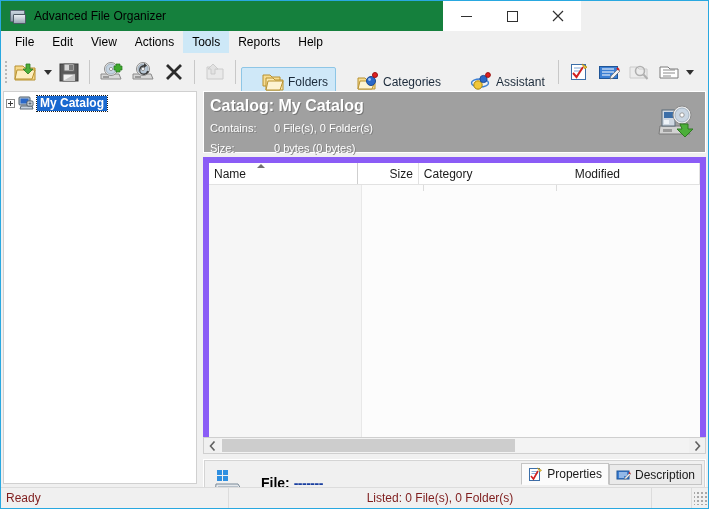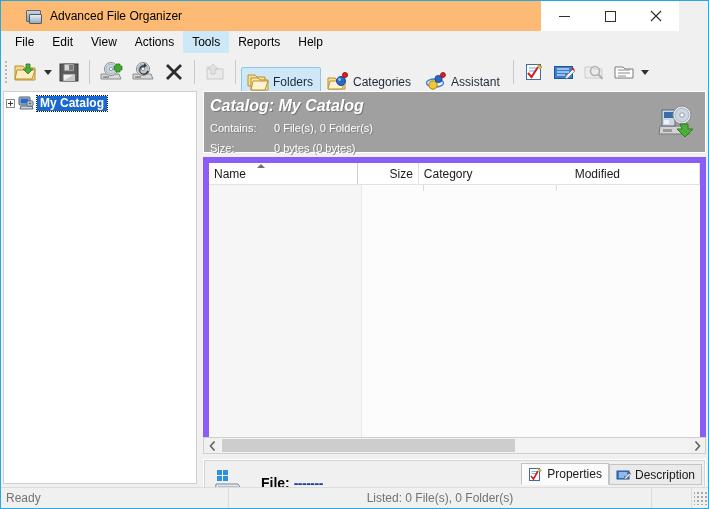--- a/index.html
+++ b/index.html
@@ -20,26 +20,25 @@
     box-sizing: border-box;
     border: 1px solid #29a8e0;
     background: #f0f0f0;
     overflow: hidden;
   }
 
   
   .titlebar {
     position: absolute;
     left: 0; top: 0;
-    width: 662px;
+    width: 580px;
     height: 30px;
-    background: #fdba74;
-    display: flex;
-    align-items: center;
-    padding-left: 16px;
+    background: #15803d;
+    display: flex;
+    align-items: center;
   }
   .titlebar-icon {
     width: 16px; height: 16px;
     margin-left: 8px;
     position: relative;
     flex: none;
   }
   .win-glyph {
     position: absolute;
     left: 1px; top: 2px;
@@ -127,21 +126,21 @@
     display: flex;
     align-items: center;
     justify-content: center;
     gap: 4px;
     padding: 0 3px;
     box-sizing: border-box;
     border: 1px solid transparent;
     border-radius: 2px;
     flex: none;
   }
-  .tb-btn.labeled { padding: 0 7px 0 5px; margin-top: 20px; }
+  .tb-btn.labeled { padding: 0 7px 0 20px; margin-top: 20px; }
   .tb-btn.active {
     background: #cfe8f8;
     border: 1px solid #8ec6e6;
   }
   .tb-btn-label {
     font-size: 12px;
     color: #1b2a3a;
     white-space: nowrap;
   }
   .tb-sep {
@@ -247,21 +246,20 @@
     left: 6px; top: 4px;
     right: 6px; bottom: 4px;
   }
   .cat-title {
     font-size: 16px;
     font-weight: bold;
     color: #ffffff;
     line-height: 19px;
     white-space: nowrap;
     text-shadow: 1px 1px 0 #767676;
-    font-style: italic;
   }
   .cat-title .lbl { color: #ffffff; }
   .cat-rows { margin-top: 1px; }
   .cat-row {
     display: flex;
     font-size: 11px;
     line-height: 14px;
     color: #ffffff;
     text-shadow: 1px 1px 0 #808080;
     white-space: nowrap;
@@ -444,21 +442,21 @@
     border-top: 1px solid #dcdcdc;
     box-sizing: border-box;
     display: flex;
     align-items: center;
   }
   .sb-cell {
     height: 20px;
     display: flex;
     align-items: center;
     font-size: 12px;
-    color: #737373;
+    color: #7f1d1d;
     white-space: nowrap;
     box-sizing: border-box;
   }
   .sb-1 { width: 228px; padding-left: 5px; border-right: 1px solid #dcdcdc; }
   .sb-2 { flex: 1; justify-content: center; border-right: 1px solid #dcdcdc; }
   .sb-3 { width: 40px; border-right: 1px solid #dcdcdc; }
   .sb-grip {
     width: 14px; height: 14px;
     margin-left: 2px;
     background-image:

